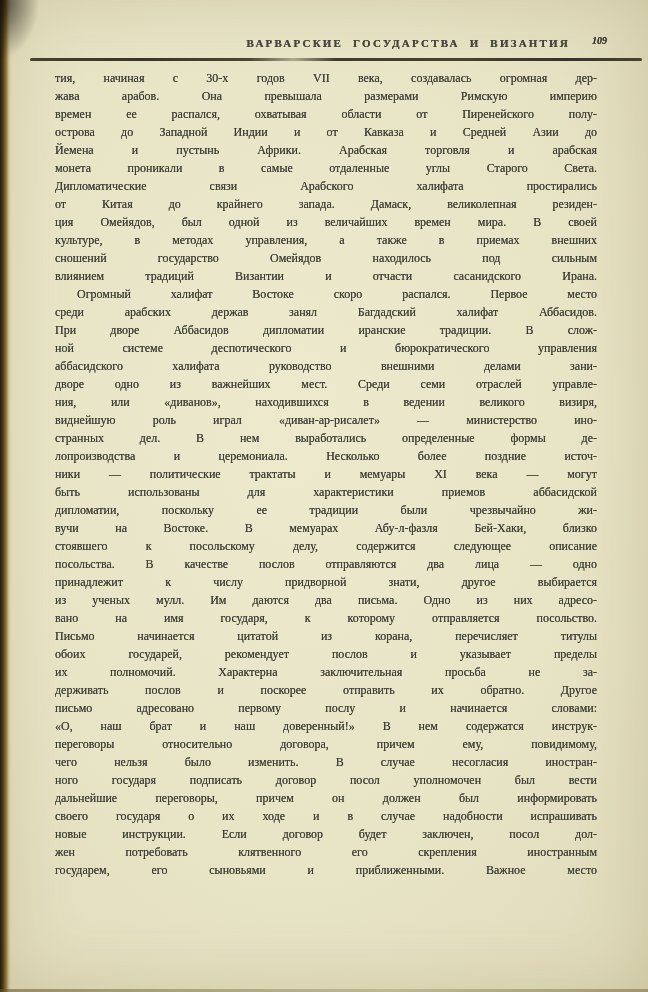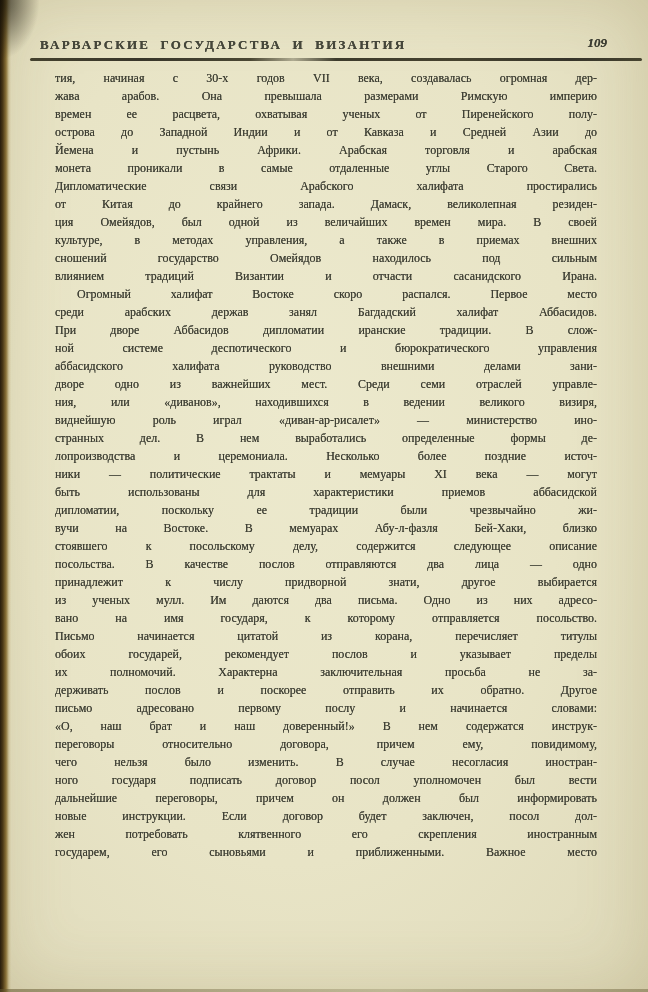--- a/index.html
+++ b/index.html
@@ -40,34 +40,34 @@
     background: linear-gradient(to right, rgba(100,88,48,0.55), rgba(110,100,60,0.25) 60%, rgba(100,88,48,0.45));
   }
   .page-header {
     position: absolute;
     top: 37px;
     left: 40px;
     width: 530px;
     height: 18px;
   }
   .running-title {
-    text-align: left;
-    font-size: 13px;
+    text-align: right;
+    font-size: 11px;
     font-weight: bold;
     letter-spacing: 2.2px;
     word-spacing: 5px;
     color: #45463a;
     text-shadow: 0 0 0.4px #45463a;
     white-space: nowrap;
   }
   .page-number {
     position: absolute;
     top: -2px;
     right: -37px;
-    font-size: 13px;
+    font-size: 10px;
     font-style: italic;
     font-weight: bold;
     color: #3c3d32;
     text-shadow: 0 0 0.3px #3c3d32;
   }
   .header-rule {
     position: absolute;
     top: 58px;
     left: 30px;
     width: 612px;
@@ -106,21 +106,21 @@
   <header class="page-header">
     <div class="running-title">ВАРВАРСКИЕ ГОСУДАРСТВА И ВИЗАНТИЯ</div>
     <div class="page-number">109</div>
   </header>
 
   <div class="header-rule"></div>
 
   <main class="text-block">
       <div class="line">тия, начиная с 30-х годов VII века, создавалась огромная дер-</div>
       <div class="line">жава арабов. Она превышала размерами Римскую империю</div>
-      <div class="line">времен ее расцвета, охватывая ученых от Пиренейского полу-</div>
+      <div class="line">времен ее распался, охватывая области от Пиренейского полу-</div>
       <div class="line">острова до Западной Индии и от Кавказа и Средней Азии до</div>
       <div class="line">Йемена и пустынь Африки. Арабская торговля и арабская</div>
       <div class="line">монета проникали в самые отдаленные углы Старого Света.</div>
       <div class="line">Дипломатические связи Арабского халифата простирались</div>
       <div class="line">от Китая до крайнего запада. Дамаск, великолепная резиден-</div>
       <div class="line">ция Омейядов, был одной из величайших времен мира. В своей</div>
       <div class="line">культуре, в методах управления, а также в приемах внешних</div>
       <div class="line">сношений государство Омейядов находилось под сильным</div>
       <div class="line">влиянием традиций Византии и отчасти сасанидского Ирана.</div>
       <div class="line indent">Огромный халифат Востоке скоро распался. Первое место</div>
@@ -145,19 +145,20 @@
       <div class="line">Письмо начинается цитатой из корана, перечисляет титулы</div>
       <div class="line">обоих государей, рекомендует послов и указывает пределы</div>
       <div class="line">их полномочий. Характерна заключительная просьба не за-</div>
       <div class="line">держивать послов и поскорее отправить их обратно. Другое</div>
       <div class="line">письмо адресовано первому послу и начинается словами:</div>
       <div class="line">«О, наш брат и наш доверенный!» В нем содержатся инструк-</div>
       <div class="line">переговоры относительно договора, причем ему, повидимому,</div>
       <div class="line">чего нельзя было изменить. В случае несогласия иностран-</div>
       <div class="line">ного государя подписать договор посол уполномочен был вести</div>
       <div class="line">дальнейшие переговоры, причем он должен был информировать</div>
+      <div class="line">своего государя о их ходе и в случае надобности испрашивать</div>
       <div class="line">новые инструкции. Если договор будет заключен, посол дол-</div>
       <div class="line">жен потребовать клятвенного его скрепления иностранным</div>
       <div class="line">государем, его сыновьями и приближенными. Важное место</div>
     </main>
 
   <div class="bottom-edge"></div>
 </div>
 
 </body></html>

